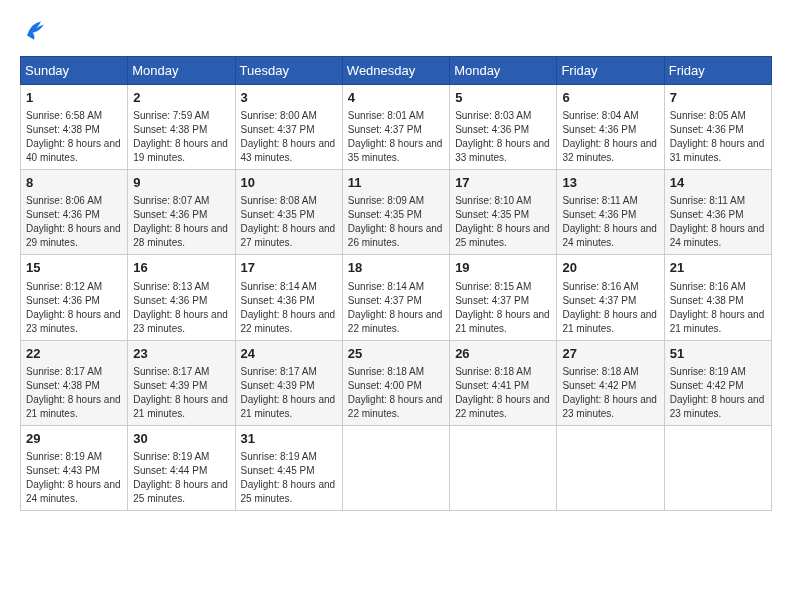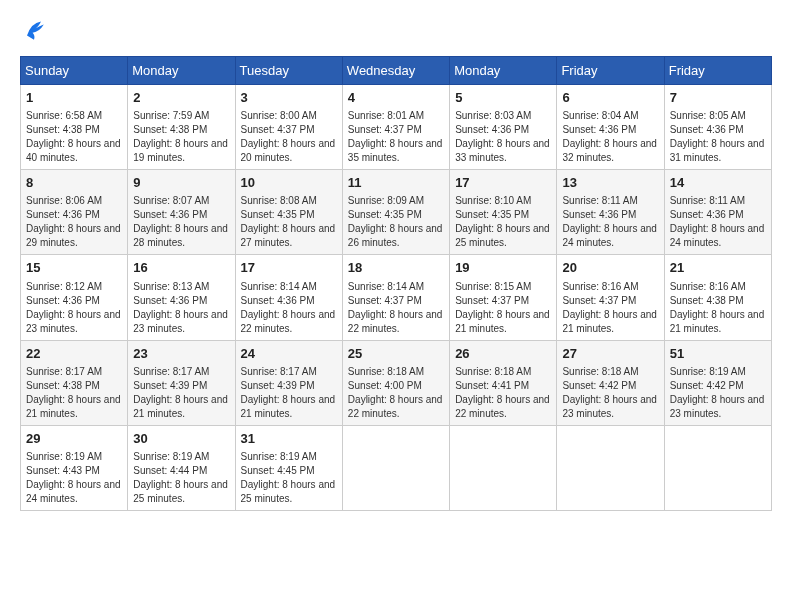--- a/index.html
+++ b/index.html
@@ -127,21 +127,21 @@
         <td>
           <span class="day-num">2</span>
           <span class="cell-text">Sunrise: 7:59 AM</span><br>
           <span class="cell-text">Sunset: 4:38 PM</span><br>
           <span class="cell-text">Daylight: 8 hours and 19 minutes.</span>
         </td>
         <td>
           <span class="day-num">3</span>
           <span class="cell-text">Sunrise: 8:00 AM</span><br>
           <span class="cell-text">Sunset: 4:37 PM</span><br>
-          <span class="cell-text">Daylight: 8 hours and 20 minutes.</span>
+          <span class="cell-text">Daylight: 8 hours and 43 minutes.</span>
         </td>
         <td>
           <span class="day-num">4</span>
           <span class="cell-text">Sunrise: 8:01 AM</span><br>
           <span class="cell-text">Sunset: 4:37 PM</span><br>
           <span class="cell-text">Daylight: 8 hours and 35 minutes.</span>
         </td>
         <td>
           <span class="day-num">5</span>
           <span class="cell-text">Sunrise: 8:03 AM</span><br>

